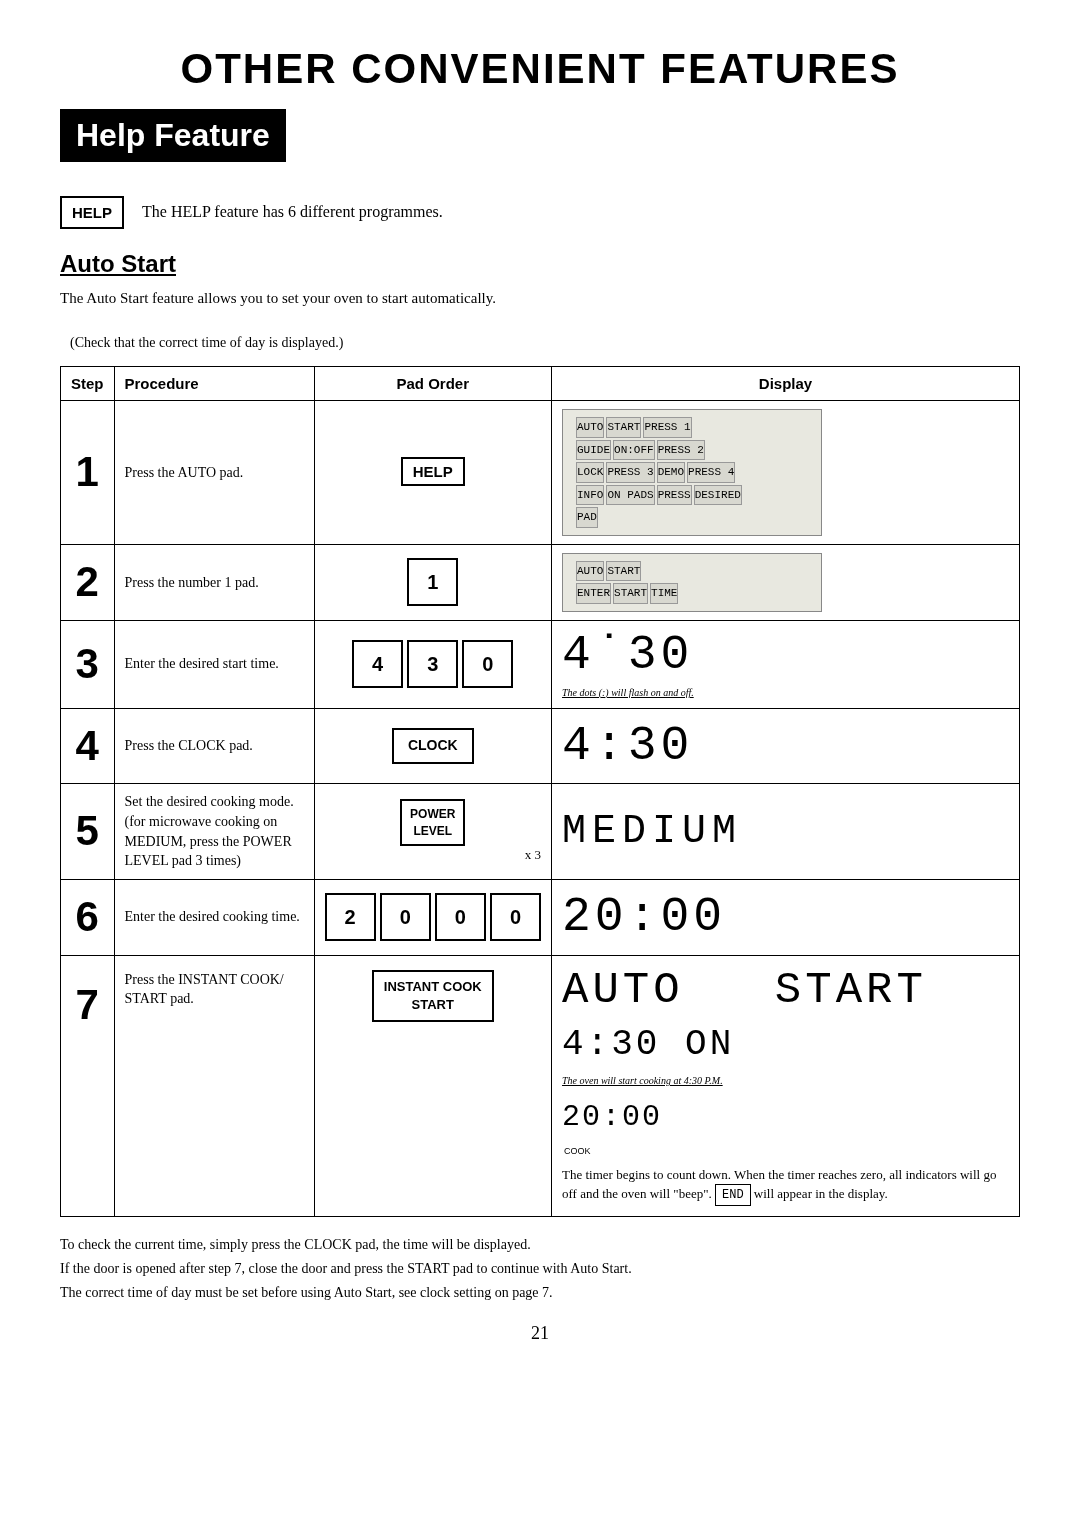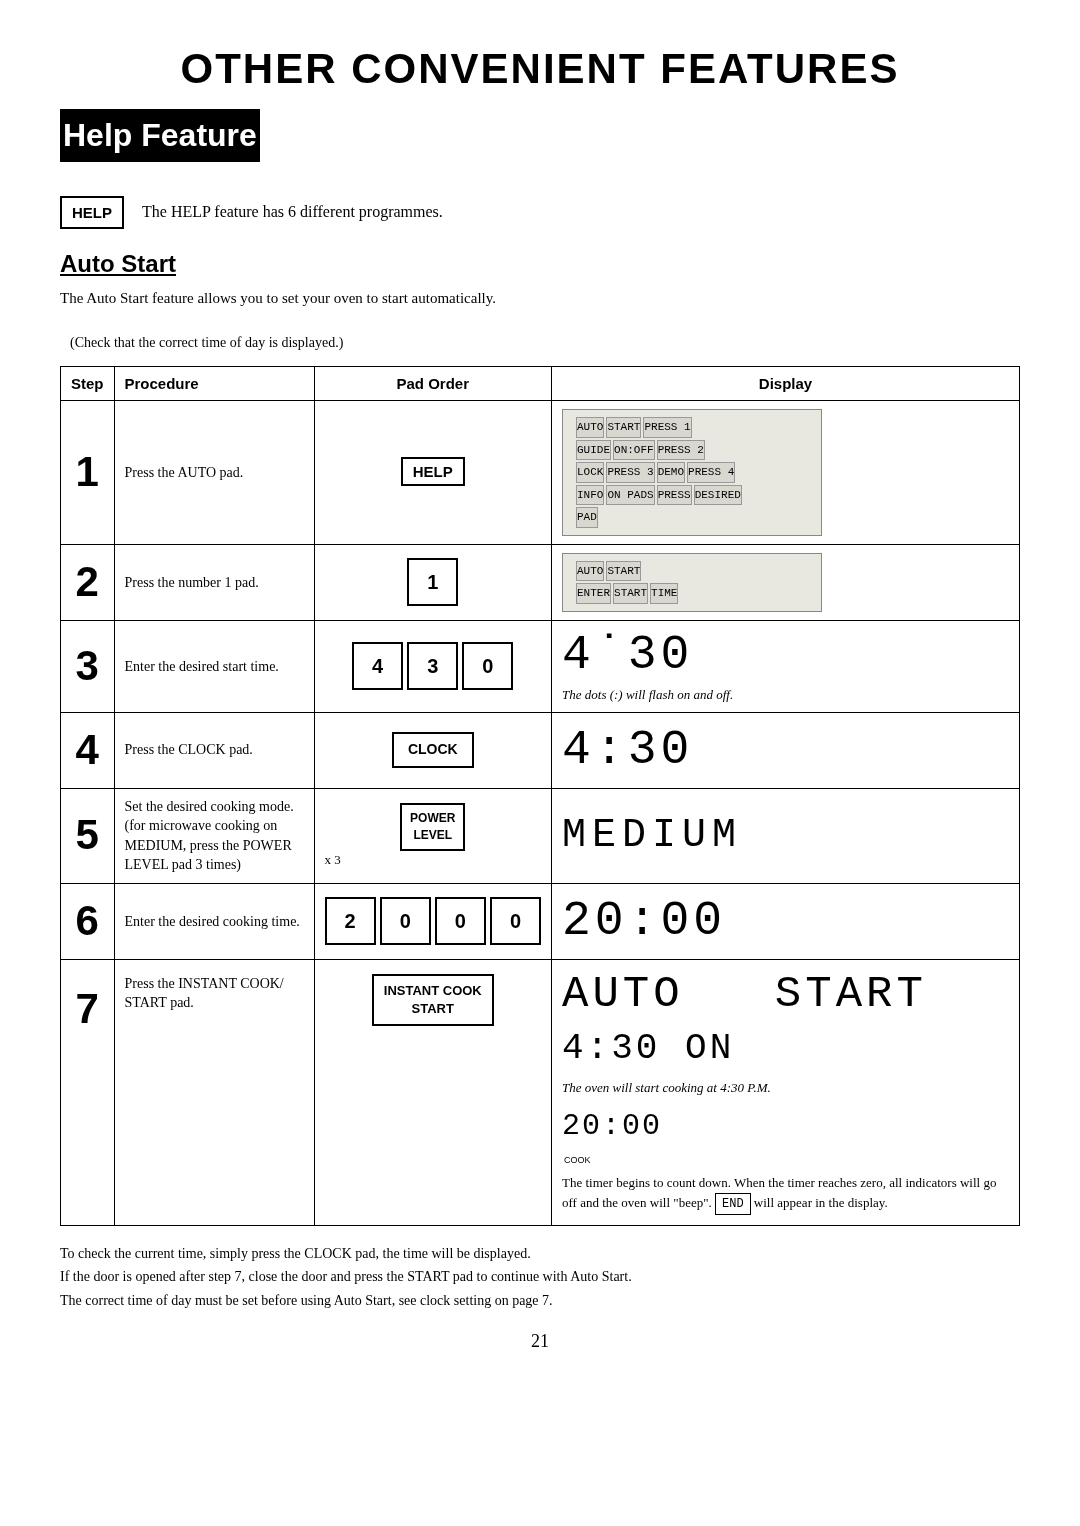--- a/index.html
+++ b/index.html
@@ -19,21 +19,21 @@
       text-align: center;
       letter-spacing: 2px;
       margin-bottom: 10px;
       font-family: Arial, sans-serif;
     }
     .help-feature-heading {
       background: #000;
       color: #fff;
       font-size: 32px;
       font-weight: 900;
-      padding: 4px 3px;
+      padding: 4px 16px;
       display: inline-block;
       margin-bottom: 20px;
       font-family: Arial, sans-serif;
     }
     .help-row {
       display: flex;
       align-items: center;
       gap: 18px;
       margin-bottom: 18px;
     }
@@ -113,21 +113,21 @@
       padding: 8px 18px;
       font-size: 20px;
       font-weight: 900;
       font-family: Arial, sans-serif;
       display: inline-block;
       background: #fff;
     }
     .pad-multiplier {
       font-size: 13px;
       display: block;
-      text-align: left;
+      text-align: right;
       margin-top: 0;
     }
     .pad-group {
       display: flex;
       gap: 4px;
       justify-content: center;
       align-items: center;
     }
     
     .display-screen {
@@ -154,23 +154,24 @@
       letter-spacing: 3px;
       display: block;
     }
     .lcd-small {
       font-size: 28px;
       font-family: 'Courier New', monospace;
       letter-spacing: 2px;
       display: block;
     }
     .display-note {
-      font-size: 13px;
+      font-size: 10px;
       font-style: italic;
       margin-top: 4px;
+      text-decoration: underline;
     }
     .footnote-section {
       font-size: 14px;
       margin-top: 12px;
       line-height: 1.7;
     }
     .page-number {
       text-align: center;
       margin-top: 16px;
       font-size: 18px;

